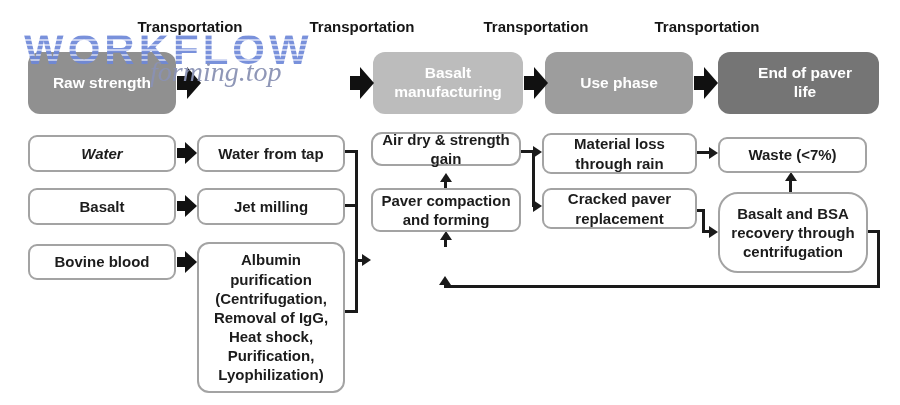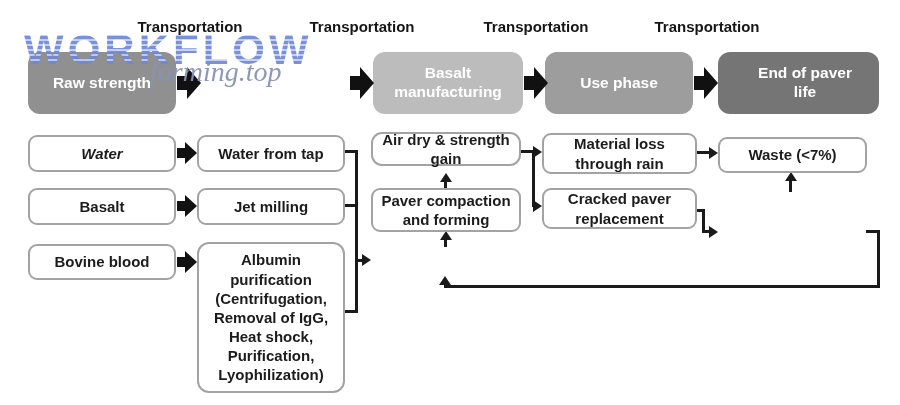--- a/index.html
+++ b/index.html
@@ -125,20 +125,23 @@
 Lyophilization)</div>
   <div class="node n-airdry">Air dry &amp; strength
 gain</div>
   <div class="node n-compact">Paver compaction
 and forming</div>
   <div class="node n-loss">Material loss
 through rain</div>
   <div class="node n-cracked">Cracked paver
 replacement</div>
   <div class="node n-waste">Waste (&lt;7%)</div>
+  <div class="node n-recovery">Basalt and BSA
+recovery through
+centrifugation</div>
 
   <div class="sarrow sa0">
       <div class="shaft"></div>
       <div class="head"></div>
     </div>
   <div class="sarrow sa1">
       <div class="shaft"></div>
       <div class="head"></div>
     </div>
   <div class="sarrow sa2">

